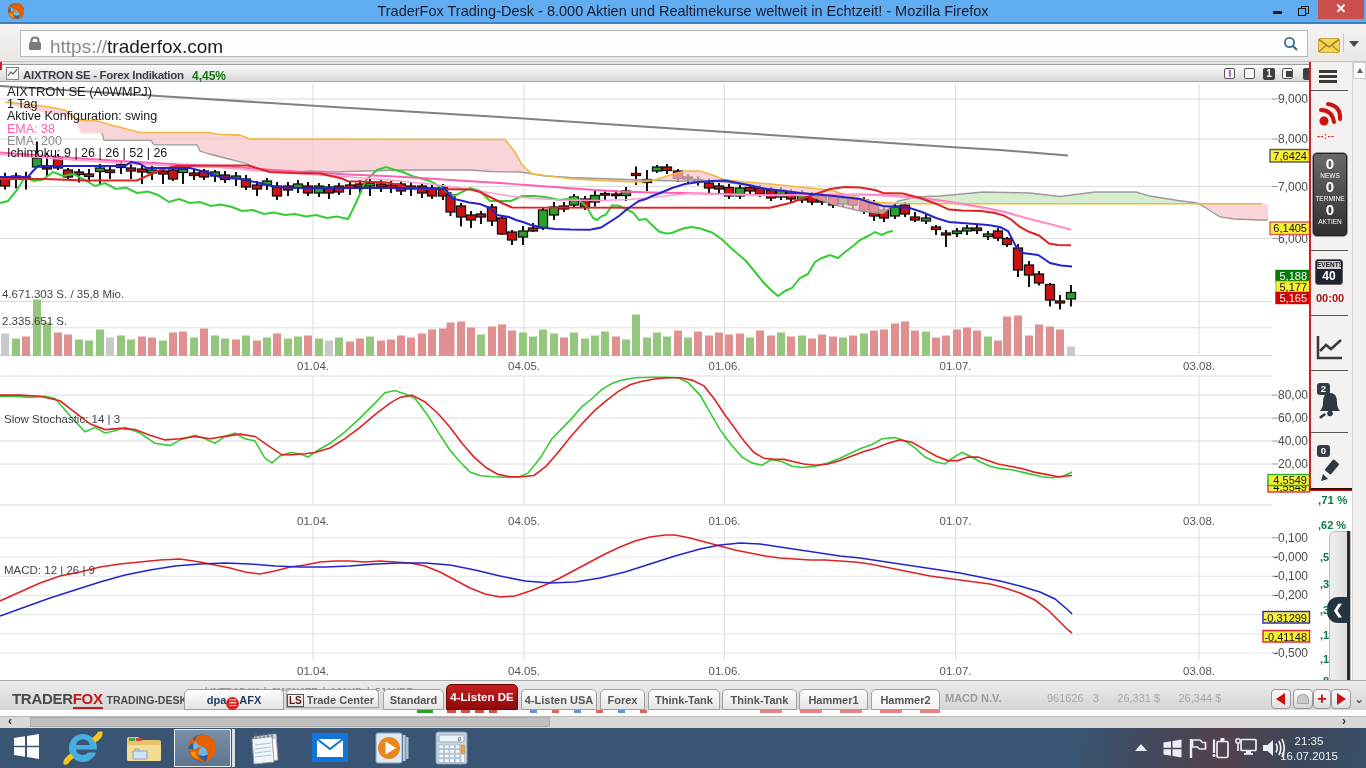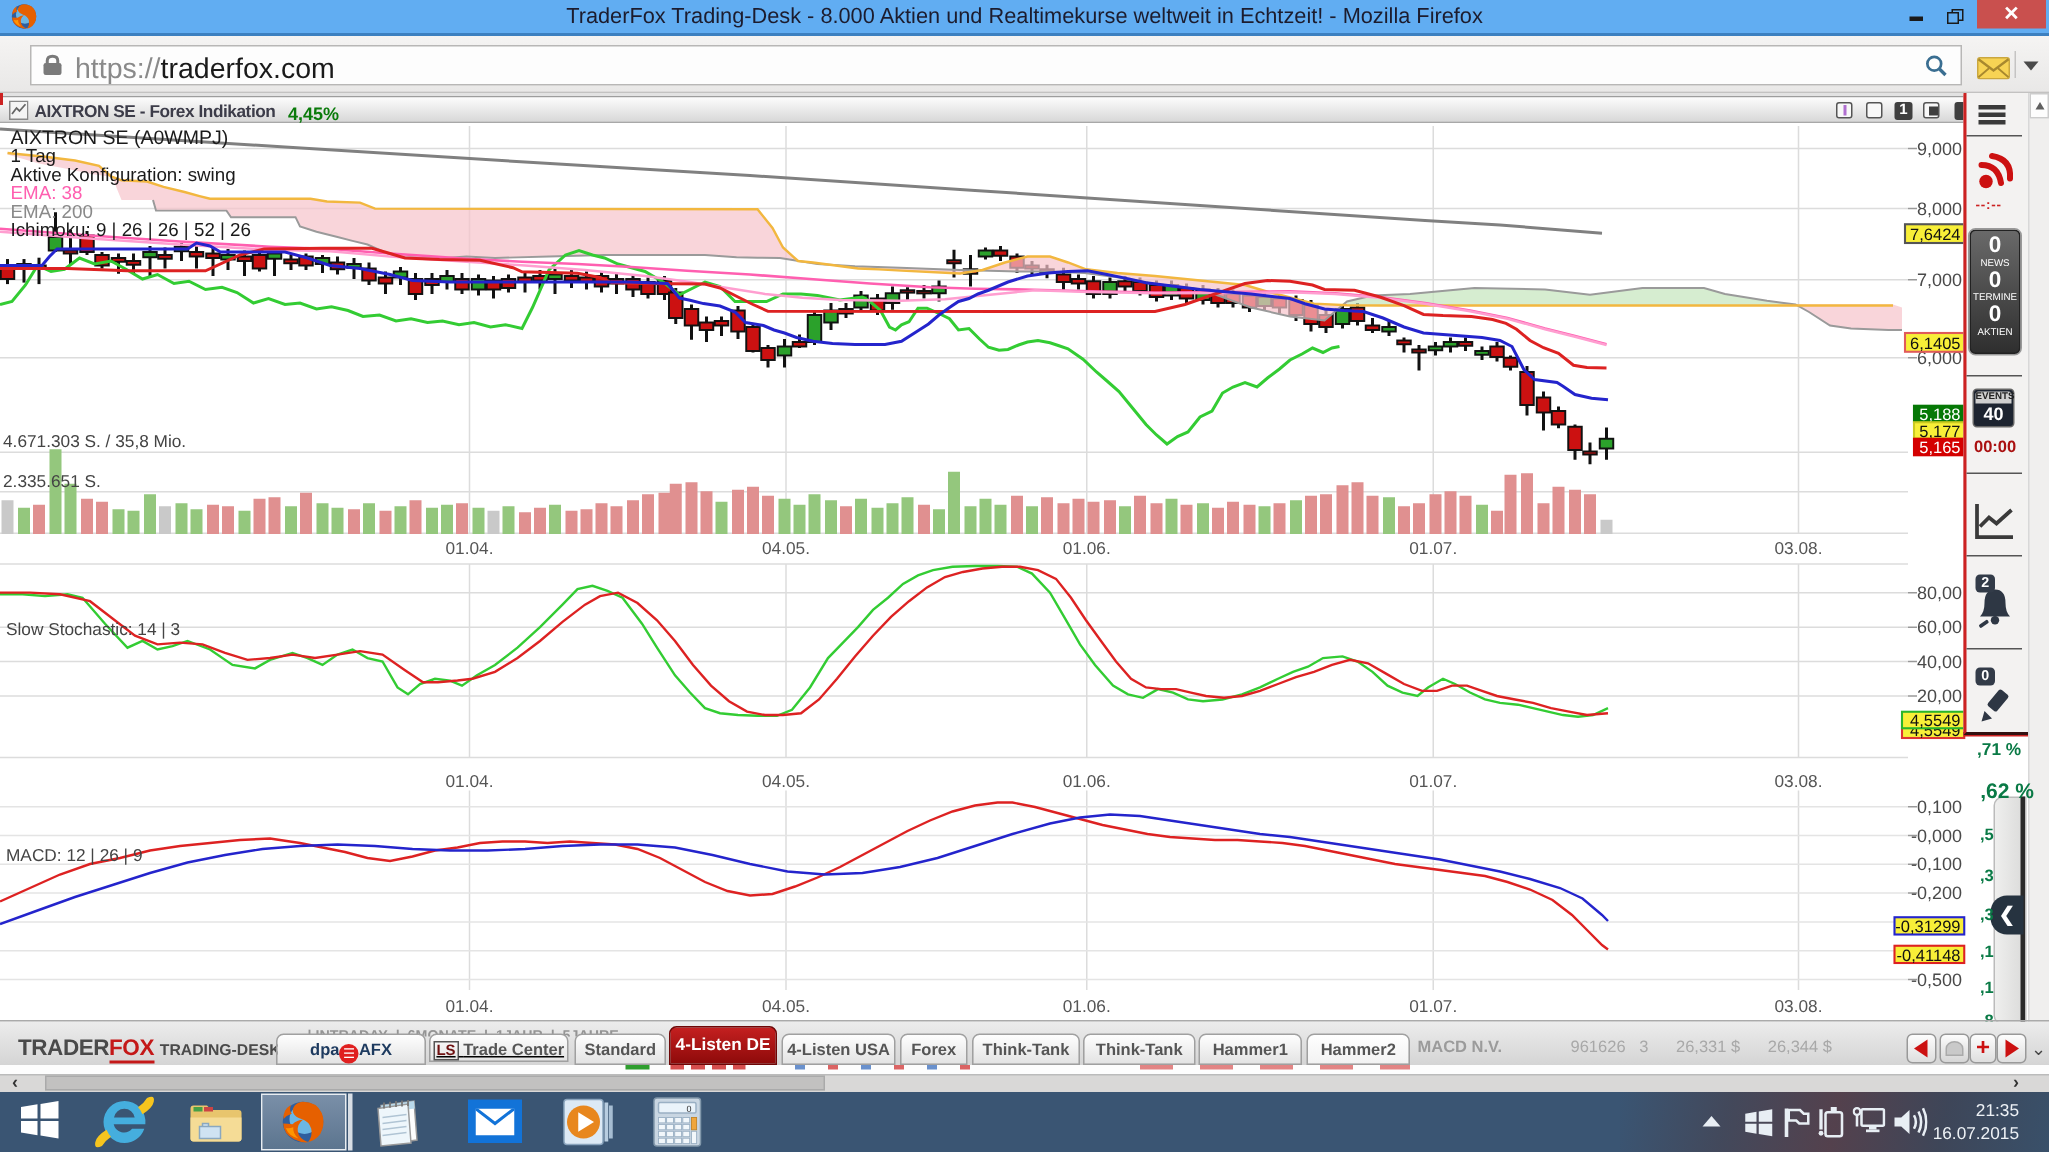--- a/index.html
+++ b/index.html
@@ -502,21 +502,21 @@
 <div class="abs" style="left:1352px;top:62px;width:14px;height:628px;background:#f0efee;border-left:1px solid #d8d8d8;"></div>
 <div class="abs" style="left:1353px;top:62px;width:13px;height:17px;background:#fdfdfd;border:1px solid #ccc;"></div>
 <div class="abs" style="left:1356.5px;top:68px;width:0;height:0;border-left:3.5px solid transparent;border-right:3.5px solid transparent;border-bottom:5px solid #606060;"></div>
 <div class="abs" style="left:1355px;top:681px;width:8px;height:8px;color:#555;font-size:10px;">⌄</div>
 
 <div class="abs" style="left:1329px;top:531px;width:22px;height:152px;background:linear-gradient(90deg,#efefee,#dadad9);border:1px solid #bbb;border-radius:6px 0 0 6px;"></div>
 <div class="abs" style="left:1347px;top:531px;width:3px;height:152px;background:#2a2a2a;"></div>
 <div class="abs" style="left:1327px;top:597px;width:22px;height:26px;background:#263340;border-radius:11px 0 0 11px;color:#fff;font-size:13px;font-weight:bold;text-align:center;line-height:26px;">❮</div>
 
 <div class="abs" style="left:1318px;top:494px;width:40px;font-size:11.5px;font-weight:bold;color:#0a7a46;">,71 %</div>
-<div class="abs" style="left:1318px;top:519px;width:40px;font-size:14px;font-weight:bold;color:#0a7a46;text-align:center;">,62 %</div>
+<div class="abs" style="left:1318px;top:519px;width:40px;font-size:11px;font-weight:bold;color:#0a7a46;">,62 %</div>
 <div class="abs" style="left:1320px;top:551px;font-size:11px;font-weight:bold;color:#0a7a46;">,5</div>
 <div class="abs" style="left:1320px;top:578px;font-size:11px;font-weight:bold;color:#0a7a46;">,3</div>
 <div class="abs" style="left:1320px;top:604px;font-size:11px;font-weight:bold;color:#0a7a46;">,3</div>
 <div class="abs" style="left:1320px;top:629px;font-size:11px;font-weight:bold;color:#0a7a46;">,1</div>
 <div class="abs" style="left:1320px;top:653px;font-size:11px;font-weight:bold;color:#0a7a46;">,1</div>
 <div class="abs" style="left:1320px;top:675px;font-size:11px;font-weight:bold;color:#0a7a46;">,8</div>
 
 <div class="abs" style="left:1309px;top:62px;width:43px;height:428px;background:#f3f2f1;border-left:2px solid #cc2222;border-bottom:2px solid #331111;box-shadow:0 1px 0 #cc2222;"></div>
 <div class="abs" style="left:1319px;top:70px;width:18px;height:3px;background:#3a3a3a;"></div>
 <div class="abs" style="left:1319px;top:75px;width:18px;height:3px;background:#3a3a3a;"></div>
@@ -565,21 +565,21 @@
  <rect x="10" y="2" width="8" height="14" rx="1.5" fill="#2e3744" transform="rotate(40 14 9)"></rect>
  <path d="M5 16 L10 21 L3 23 Z" fill="#2e3744"></path>
 </svg>
 <div class="abs" style="left:1317px;top:445px;width:13px;height:12px;background:#323b48;border-radius:3px;color:#fff;font-size:9.5px;font-weight:bold;text-align:center;line-height:12px;">0</div>
 
 <div class="abs" style="left:0;top:680px;width:1366px;height:48px;background:linear-gradient(#ececec,#c6c6c6);border-top:1px solid #aaa;"></div>
 <div class="abs" style="left:205px;top:684.5px;width:500px;height:6px;font-size:9.5px;font-weight:bold;color:#949494;overflow:hidden;">| INTRADAY&nbsp;&nbsp;|&nbsp;&nbsp;6MONATE&nbsp;&nbsp;|&nbsp;&nbsp;1JAHR&nbsp;&nbsp;|&nbsp;&nbsp;5JAHRE</div>
 <div class="abs" style="left:12px;top:690px;font-size:15px;font-weight:bold;color:#4a4a4a;letter-spacing:-0.3px;">TRADER<span style="color:#c41818;border-bottom:2px solid #c41818;text-align:center;">FOX</span>&nbsp;<span style="font-size:10.5px;font-style:normal;letter-spacing:0;">TRADING-DESK</span></div>
 
 <div class="abs" style="left:184px;top:689px;width:100px;height:21px;background:linear-gradient(#fefefe,#e3e3e3);border:1px solid #a0a0a0;border-radius:5px 5px 0 0;font-size:11px;text-align:center;line-height:20px;"><span style="color:#1d3a5f;font-weight:bold;">dpa</span><span style="display:inline-block;width:13px;height:13px;background:#e02020;border-radius:50%;color:#fff;font-size:9px;line-height:13px;vertical-align:-2px;">☰</span><span style="color:#1d3a5f;font-weight:bold;">AFX</span></div>
-<div class="abs" style="left:286px;top:689px;width:93px;height:19px;background:linear-gradient(#fefefe,#e3e3e3);border:1px solid #a0a0a0;border-radius:5px 5px 0 0;font-size:11px;text-align:center;line-height:20px;text-decoration:underline;"><span style="border:1.5px solid #555;padding:0 1px;color:#6e1111;font-weight:bold;font-size:10px;">LS</span> <span style="color:#555;font-weight:bold;">Trade Center</span></div>
+<div class="abs" style="left:286px;top:689px;width:93px;height:19px;background:linear-gradient(#fefefe,#e3e3e3);border:1px solid #a0a0a0;border-radius:5px 5px 0 0;font-size:11px;line-height:20px;"><span style="border:1.5px solid #555;padding:0 1px;color:#6e1111;font-weight:bold;font-size:10px;">LS</span> <span style="color:#555;font-weight:bold;">Trade Center</span></div>
 <div class="abs" style="left:383px;top:689px;width:61px;height:21px;background:linear-gradient(#fefefe,#e3e3e3);border:1px solid #a0a0a0;border-radius:5px 5px 0 0;font-size:11px;text-align:center;line-height:20px;"><span style="color:#555;font-weight:bold;">Standard</span></div>
 <div class="abs" style="left:446px;top:684px;width:72px;height:26px;background:linear-gradient(#c42020,#8e0a0a);border:1px solid #6e0606;border-radius:5px 5px 0 0;color:#fff;font-weight:bold;font-size:11.5px;text-align:center;line-height:25px;">4-Listen DE</div>
 <div class="abs" style="left:521px;top:689px;width:76px;height:21px;background:linear-gradient(#fefefe,#e3e3e3);border:1px solid #a0a0a0;border-radius:5px 5px 0 0;font-size:11px;text-align:center;line-height:20px;"><span style="color:#555;font-weight:bold;">4-Listen USA</span></div>
 <div class="abs" style="left:600px;top:689px;width:45px;height:21px;background:linear-gradient(#fefefe,#e3e3e3);border:1px solid #a0a0a0;border-radius:5px 5px 0 0;font-size:11px;text-align:center;line-height:20px;"><span style="color:#555;font-weight:bold;">Forex</span></div>
 <div class="abs" style="left:648px;top:689px;width:72px;height:21px;background:linear-gradient(#fefefe,#e3e3e3);border:1px solid #a0a0a0;border-radius:5px 5px 0 0;font-size:11px;text-align:center;line-height:20px;"><span style="color:#555;font-weight:bold;">Think-Tank</span></div>
 <div class="abs" style="left:722px;top:689px;width:75px;height:21px;background:linear-gradient(#fefefe,#e3e3e3);border:1px solid #a0a0a0;border-radius:5px 5px 0 0;font-size:11px;text-align:center;line-height:20px;"><span style="color:#555;font-weight:bold;">Think-Tank</span></div>
 <div class="abs" style="left:799px;top:689px;width:69px;height:21px;background:linear-gradient(#fefefe,#e3e3e3);border:1px solid #a0a0a0;border-radius:5px 5px 0 0;font-size:11px;text-align:center;line-height:20px;"><span style="color:#555;font-weight:bold;">Hammer1</span></div>
 <div class="abs" style="left:871px;top:689px;width:69px;height:21px;background:linear-gradient(#ffffff,#f2f2f2);border:1px solid #a0a0a0;border-radius:5px 5px 0 0;font-size:11px;text-align:center;line-height:20px;"><span style="color:#555;font-weight:bold;">Hammer2</span></div>
 
 <div class="abs" style="left:945px;top:692px;font-size:11px;font-weight:bold;color:#9b9b9b;">MACD N.V.</div>
@@ -718,13 +718,13 @@
  <rect x="6" y="2.5" width="15" height="11" rx="1" fill="none" stroke="#e8eef4" stroke-width="1.7"></rect>
  <rect x="11" y="13.5" width="5" height="2.5" fill="#e8eef4"></rect>
     <rect x="9" y="16" width="9" height="1.8" fill="#e8eef4"></rect>
  <circle cx="3" cy="4" r="2.2" fill="none" stroke="#e8eef4" stroke-width="1.5"></circle>
  <line x1="3" y1="6" x2="3" y2="14" stroke="#e8eef4" stroke-width="1.7"></line>
 </svg>
 <svg class="abs" style="left:1261px;top:737px" width="24" height="22" viewBox="0 0 24 22">
  <path d="M2 8 H6.5 L12 3 V19 L6.5 14 H2 Z" fill="#e8eef4"></path>
  <path d="M15 6.5 Q17.5 11 15 15.5 M18 4 Q21.5 11 18 18 M21 1.8 Q25.5 11 21 20.2" fill="none" stroke="#e8eef4" stroke-width="1.7"></path>
 </svg>
-<div class="abs" style="left:1272px;top:734px;width:74px;height:30px;color:#eef2f6;font-size:11.5px;text-align:right;line-height:14.5px;">21:35<br>16.07.2015</div>
+<div class="abs" style="left:1272px;top:734px;width:74px;height:30px;color:#eef2f6;font-size:11.5px;text-align:center;line-height:14.5px;">21:35<br>16.07.2015</div>
 
 </body></html>

